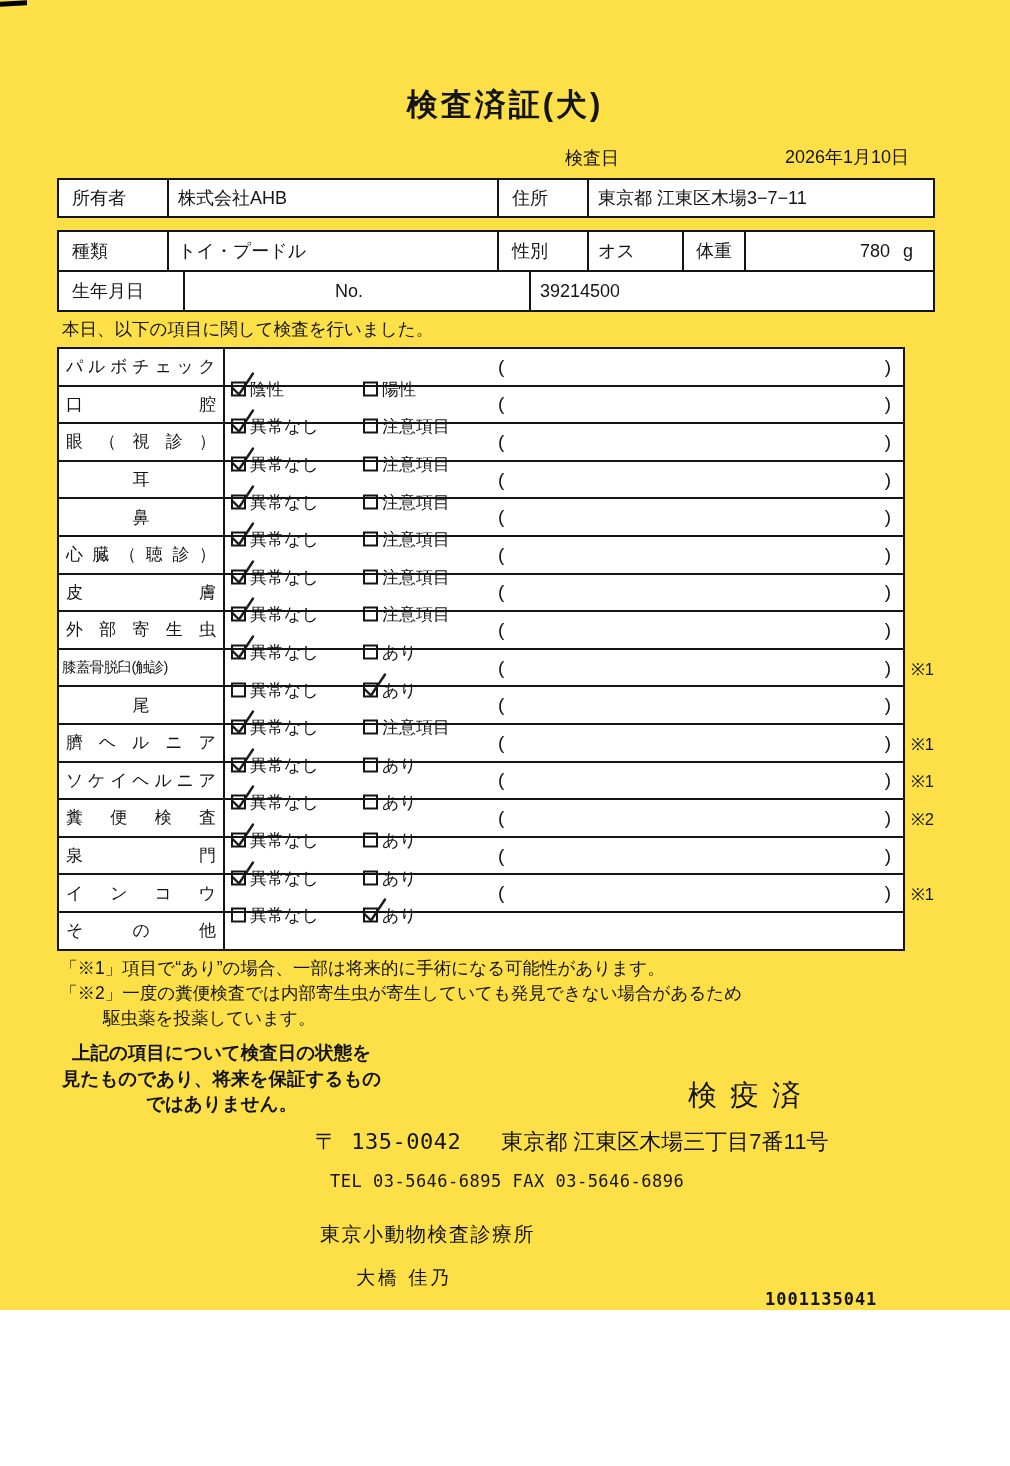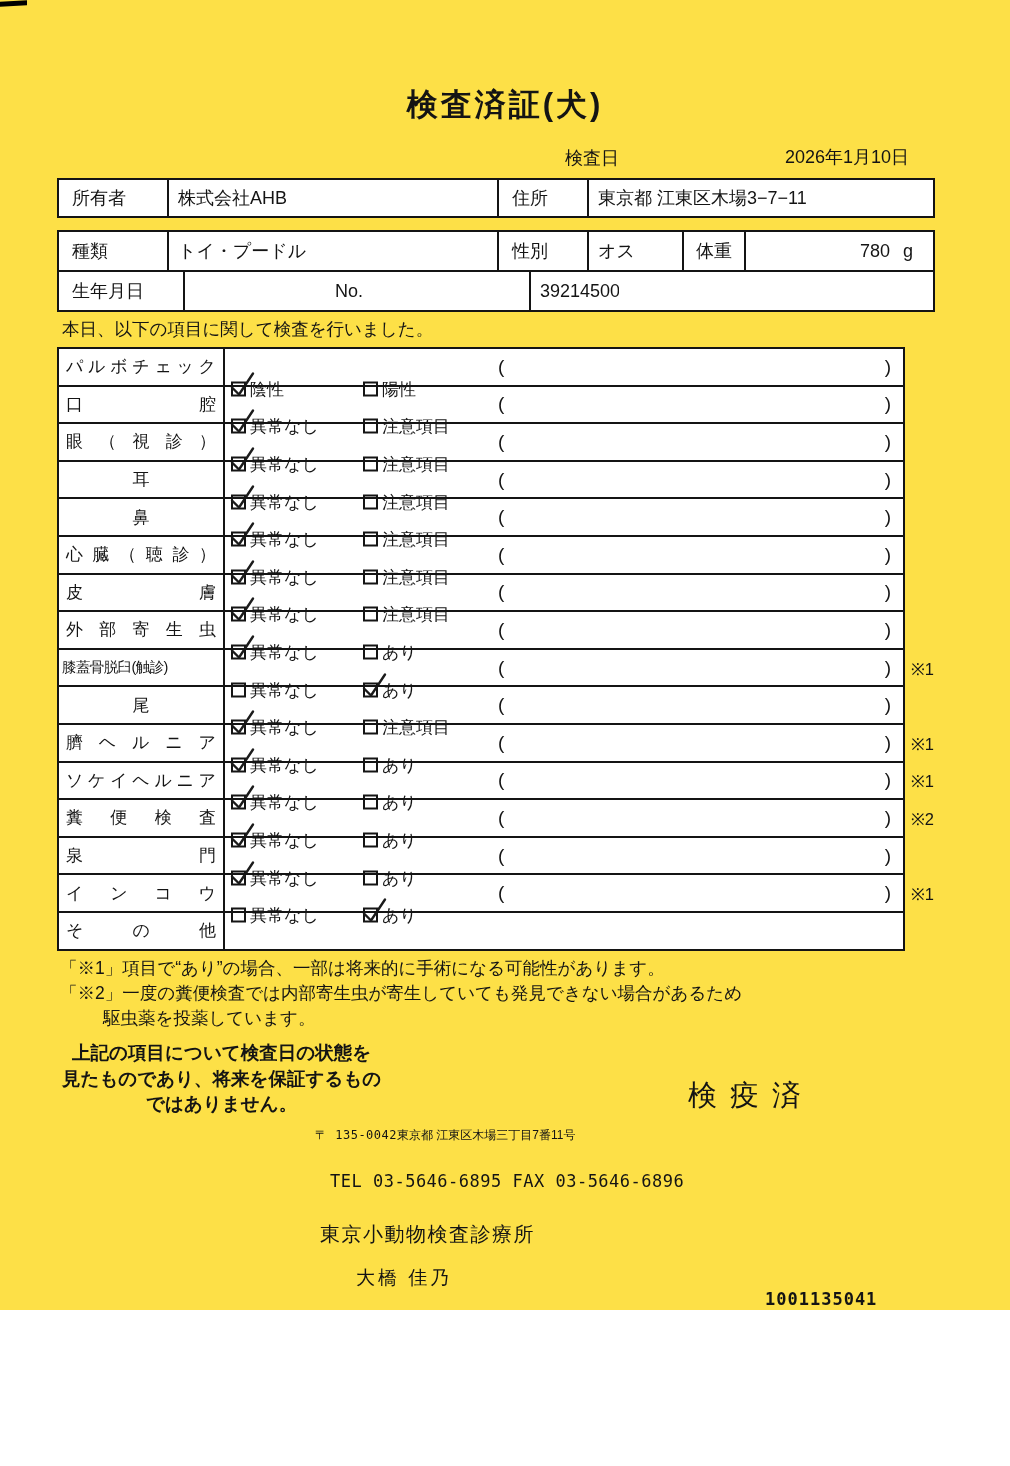--- a/index.html
+++ b/index.html
@@ -45,21 +45,21 @@
   .paren{position:absolute;top:50%;transform:translateY(-50%);font-size:19px;}
   .popen{left:273px;}
   .pclose{right:12px;}
   .cnote{position:absolute;left:calc(100% + 8px);top:50%;transform:translateY(-50%);font-size:16.5px;white-space:nowrap;}
 
   .notes{position:absolute;left:60px;top:956px;font-size:17.5px;line-height:25px;}
   .notes .indent{padding-left:43px;}
   .disclaimer{position:absolute;left:62px;top:1040px;font-size:18.5px;line-height:25.5px;font-weight:600;text-align:center;}
   .stamp{position:absolute;left:688px;top:1076px;font-size:29px;letter-spacing:13px;font-weight:500;}
 
-  .addr-line{position:absolute;top:1127px;left:315px;font-size:12px;display:flex;align-items:flex-start;}
+  .addr-line{position:absolute;top:1127px;left:315px;font-size:22px;display:flex;gap:40px;align-items:flex-start;}
   .addr-line .postal{font-family:"DejaVu Sans Mono",monospace;letter-spacing:0.5px;}
   .tel-line{position:absolute;top:1171px;left:330px;font-size:17px;font-family:"DejaVu Sans Mono",monospace;letter-spacing:0.5px;}
   .clinic{position:absolute;top:1221px;left:320px;font-size:20px;font-weight:500;letter-spacing:1.5px;}
   .person{position:absolute;top:1253px;left:356px;font-size:19px;letter-spacing:3px;margin-top:12px;}
   .serial{position:absolute;top:1289px;left:765px;font-size:17px;font-family:"DejaVu Sans Mono",monospace;letter-spacing:1px;font-weight:bold;}
 </style>
 </head>
 <body>
 
 <div class="page">

